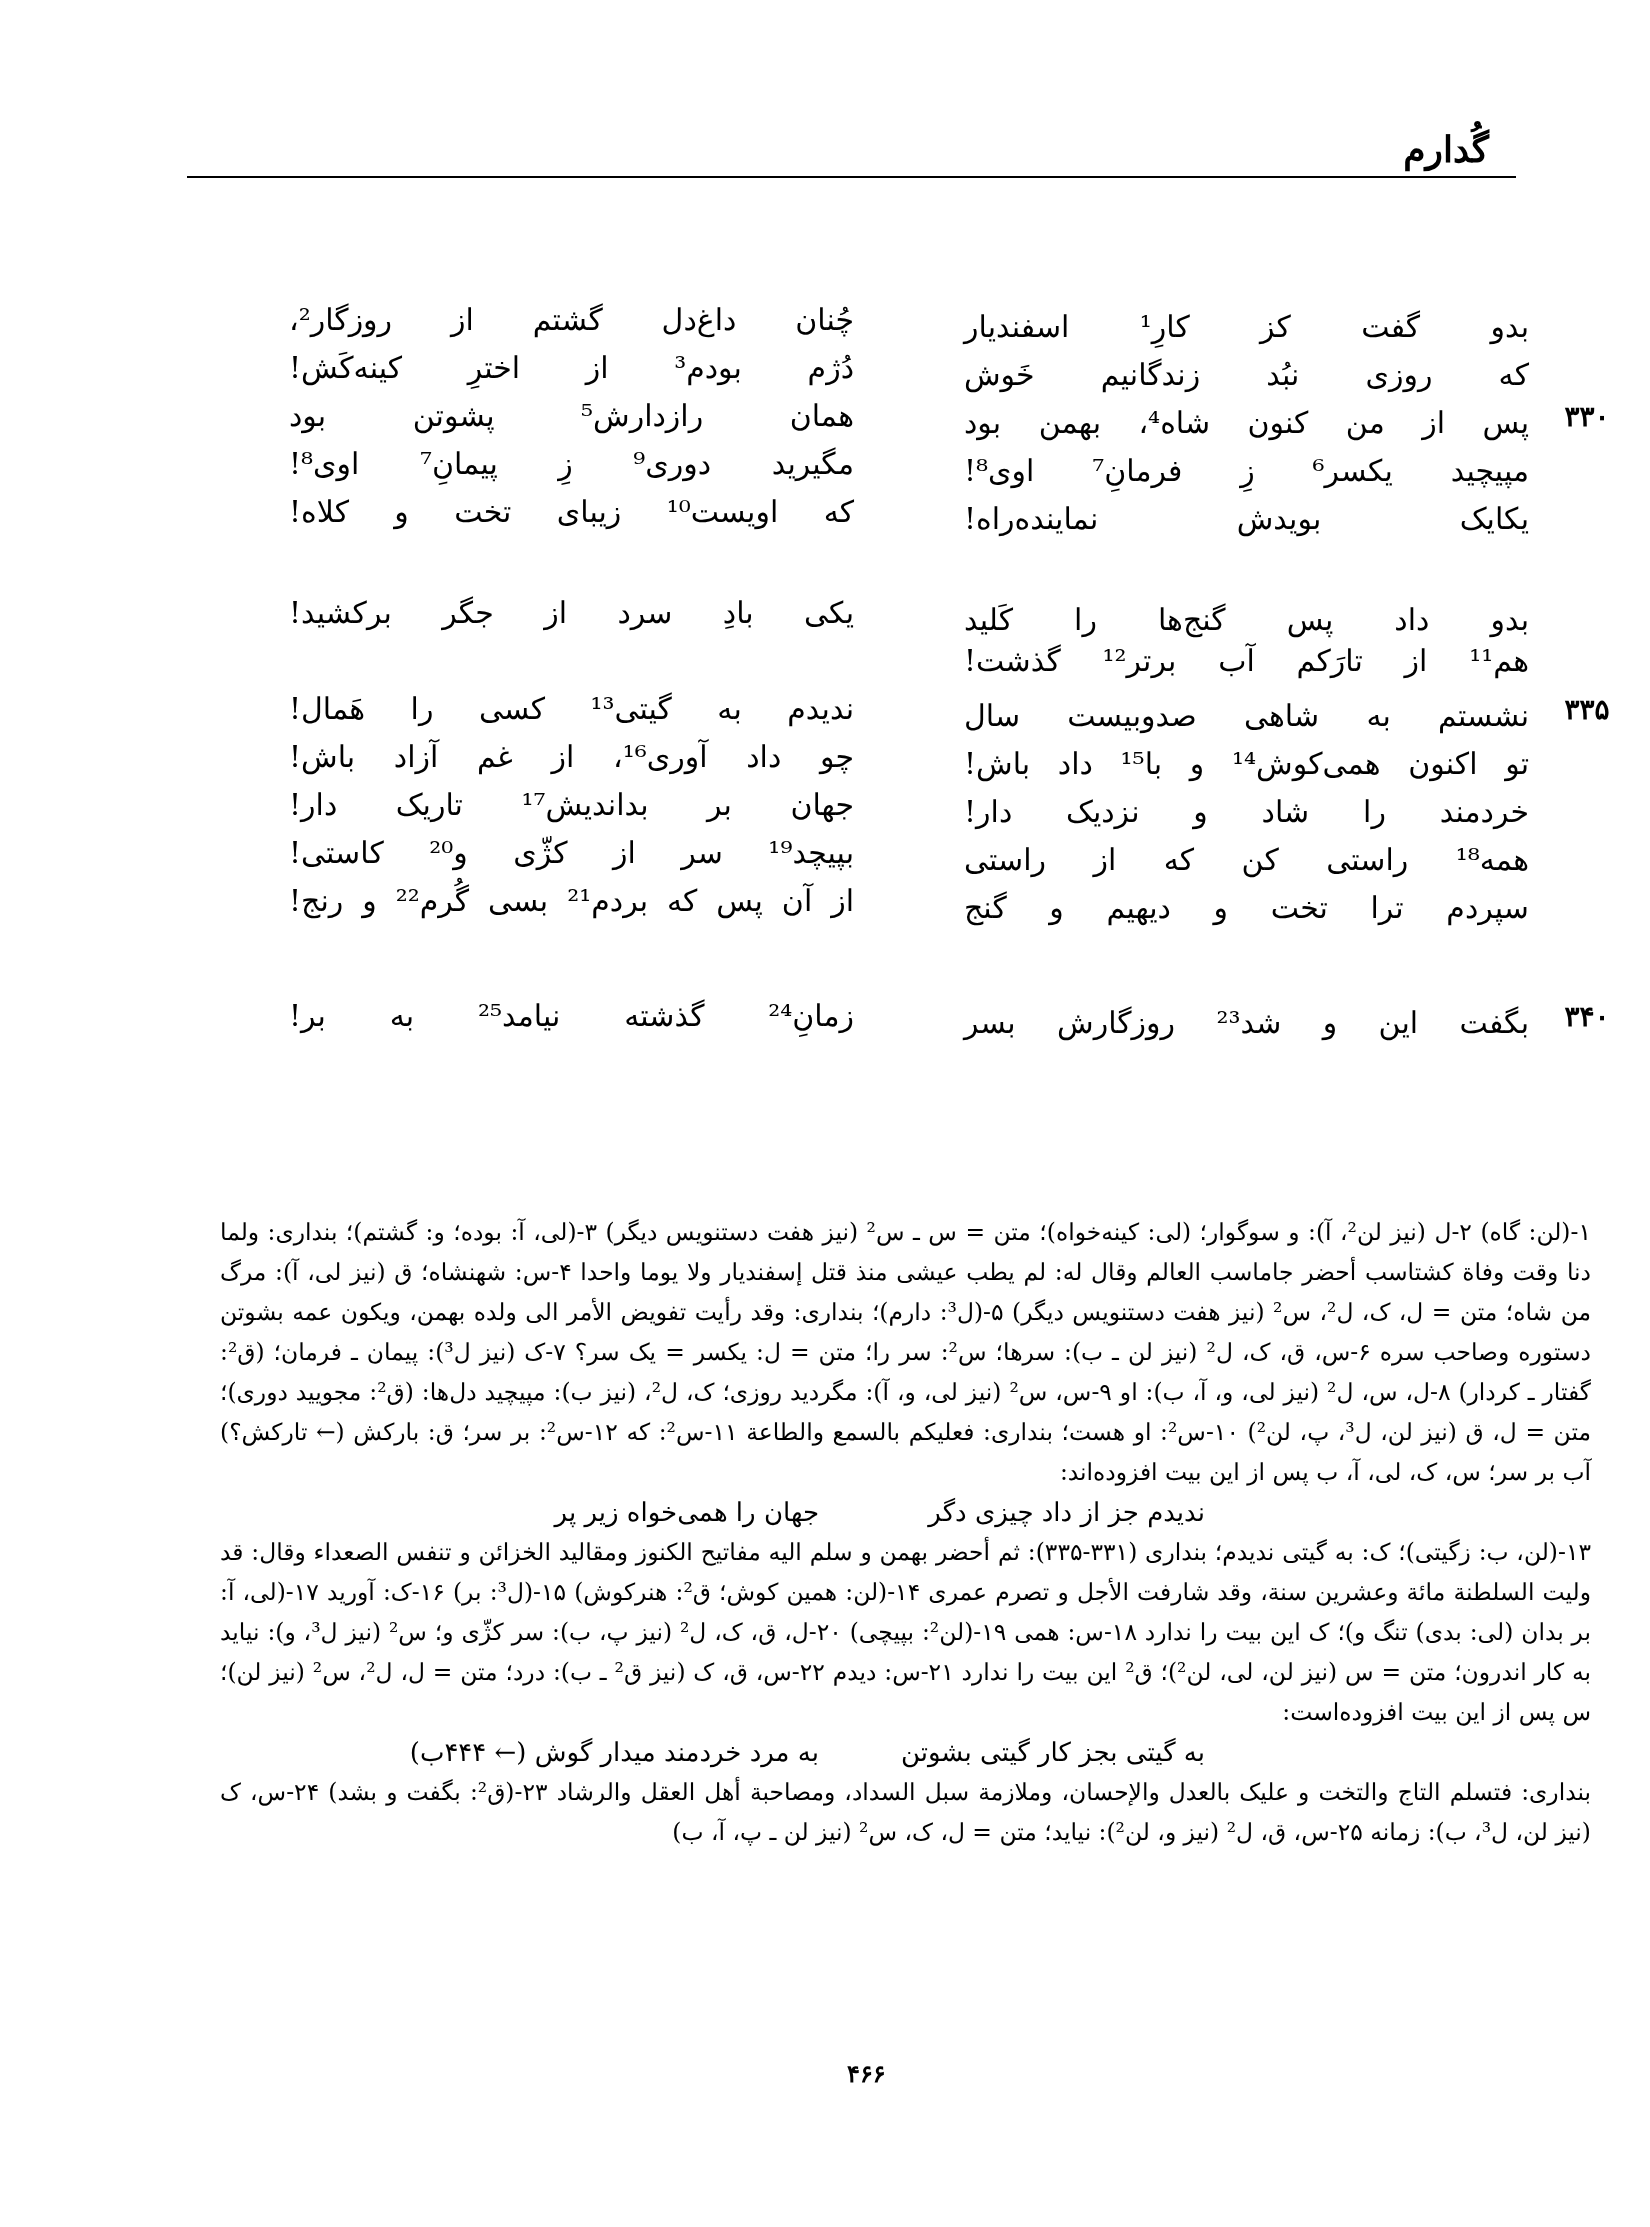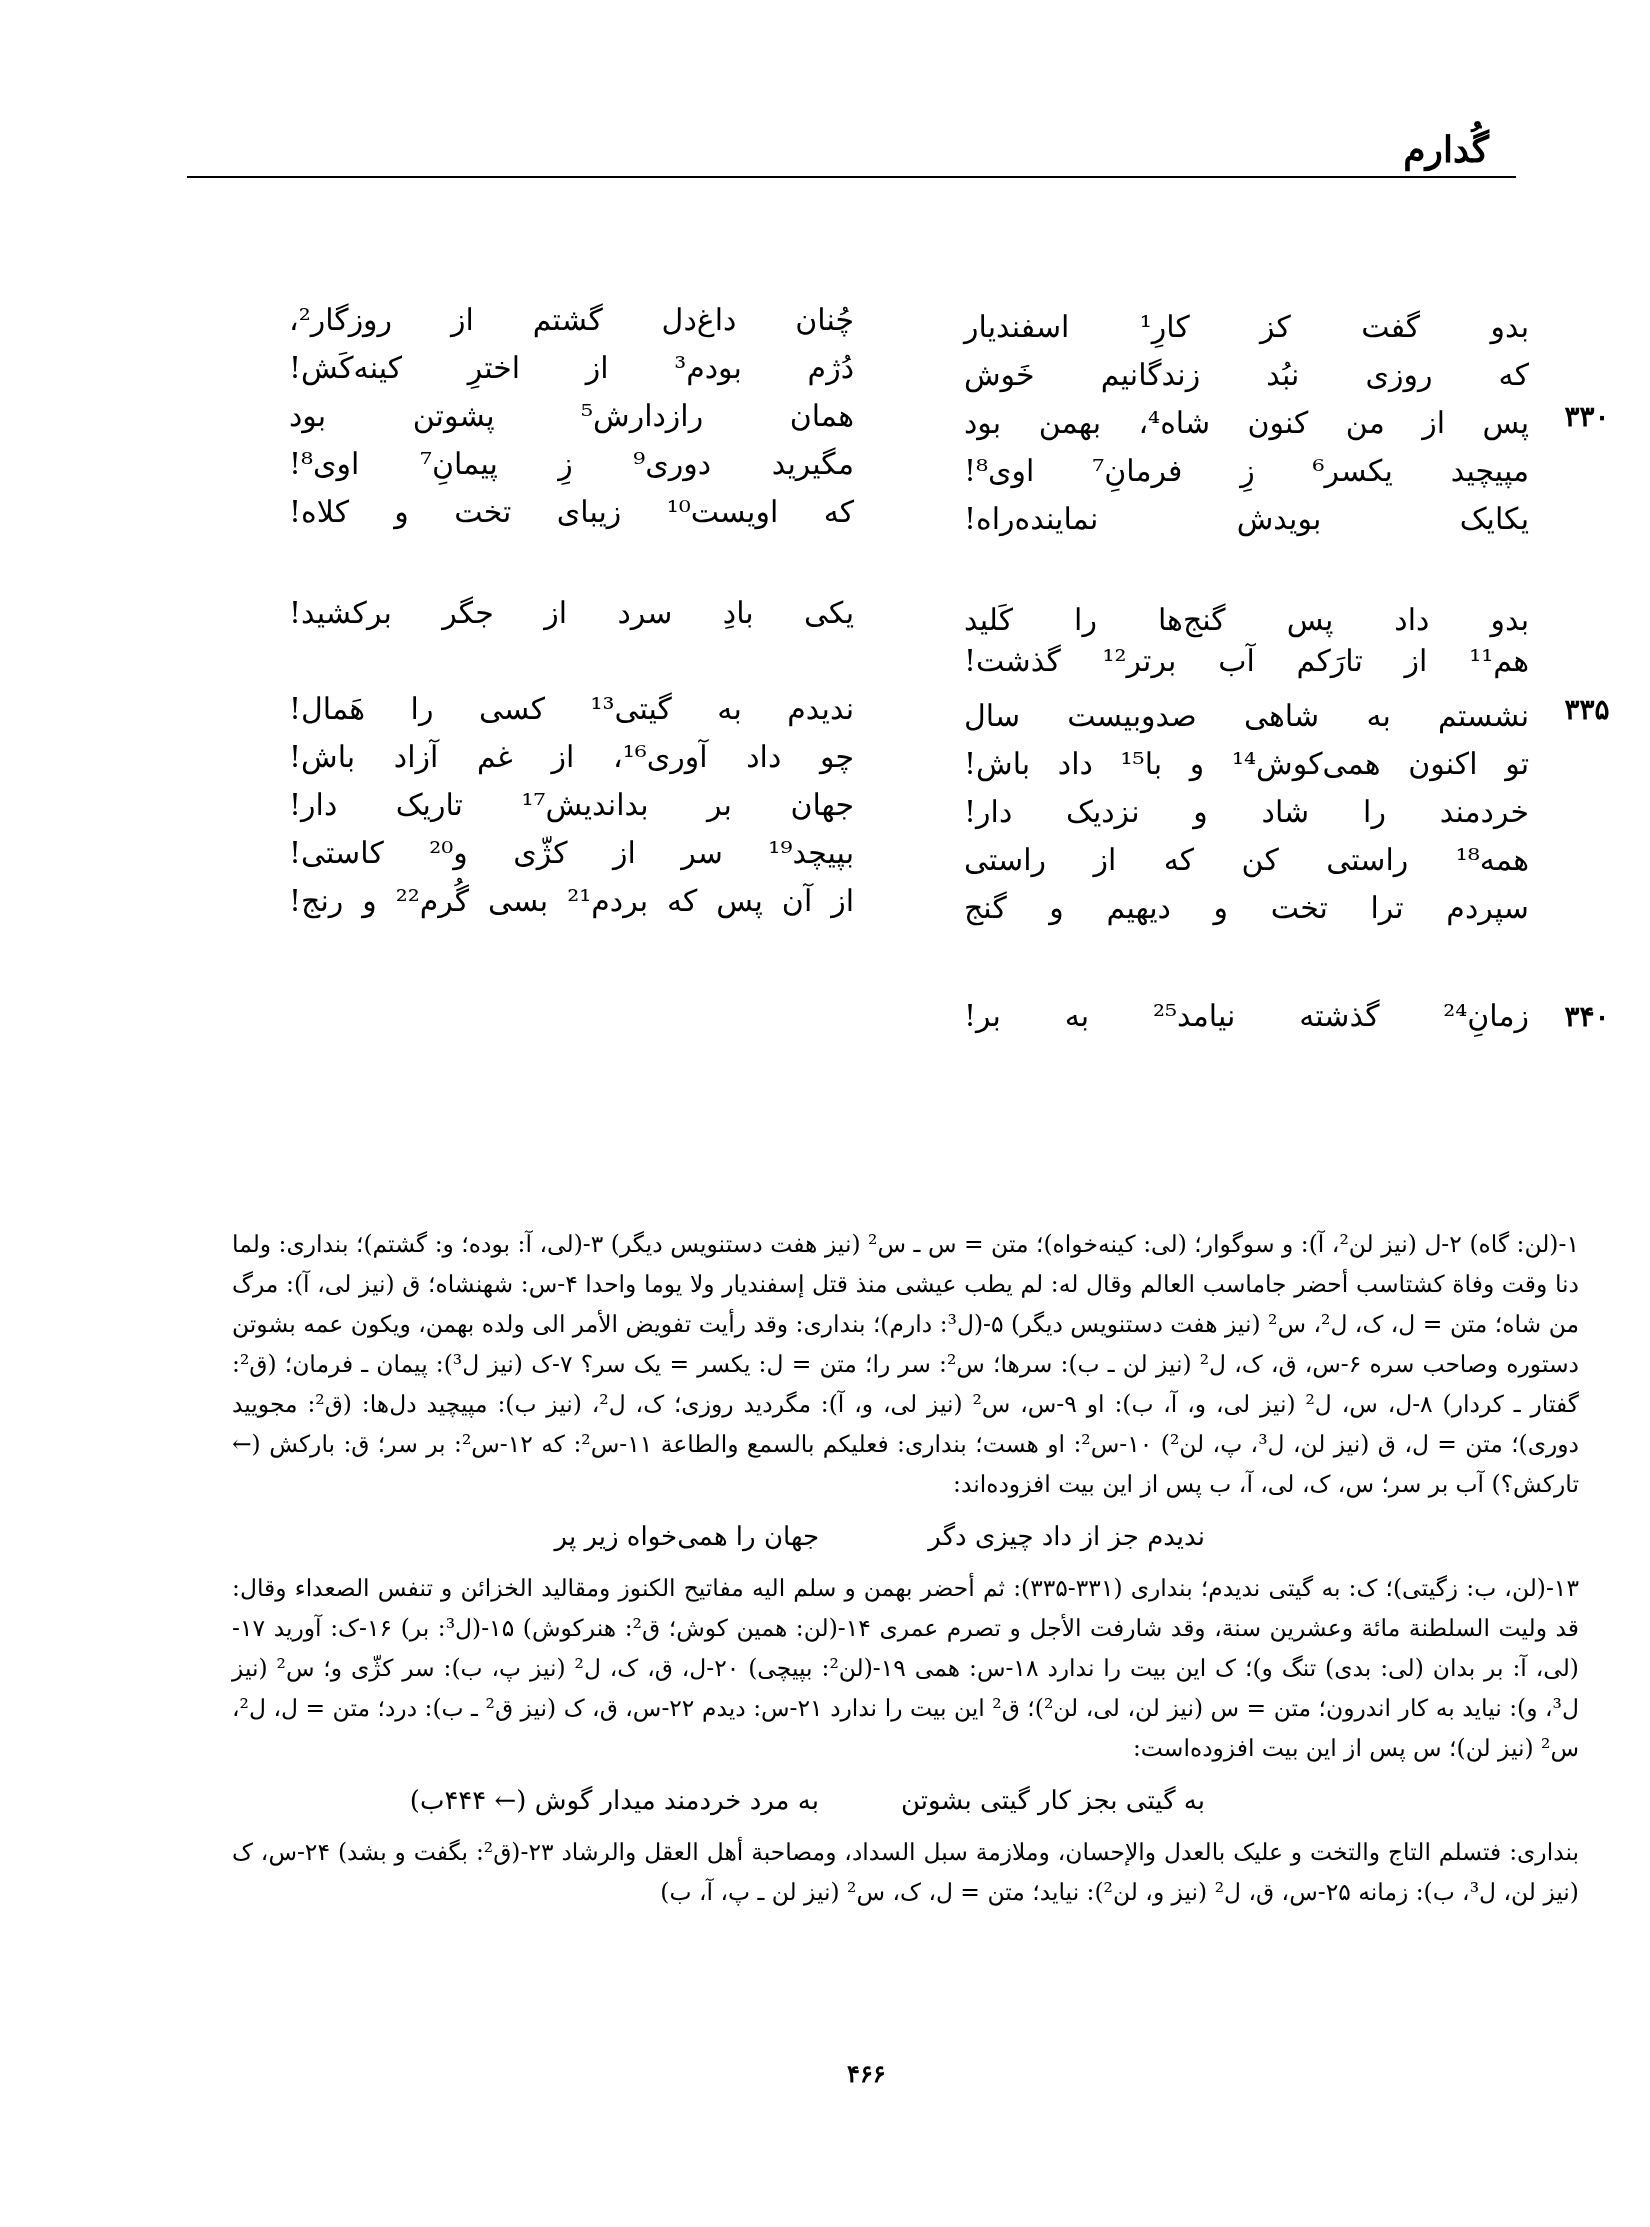--- a/index.html
+++ b/index.html
@@ -11,21 +11,21 @@
                border-top:2.8px solid #000; }
   .verse-block { position:absolute; left:289px; width:1240px; direction:rtl; }
   .verse-row { display:flex; flex-direction:row; height:47px; align-items:center; position:relative; }
   .verse-num { position:absolute; right:-103px; width:90px; text-align:center; font-size:28px;
                font-weight:bold; }
   .hemistich { width:565px; font-size:30px; text-align:justify; text-align-last:justify;
                white-space:nowrap; line-height:1; }
   .hemistich.first { margin-left:110px;margin-top:14px; }
   .footnotes { position:absolute; left:220px; width:1371px; top:1212px; direction:rtl;
                font-size:23.4px; line-height:40px; }
-  .fn-para { margin:12px; text-align:justify; text-align-last:right; }
+  .fn-para { margin:0; text-align:justify; text-align-last:right; }
   .added-verse { display:flex; direction:rtl; justify-content:flex-start; margin:0;
                  padding-right:386px; font-size:26px; }
   .added-verse span { display:inline-block; width:386px; white-space:nowrap; }
   .page-number { position:absolute; left:847px; top:2059px; font-size:24px; font-weight:bold; }
 </style>
 </head>
 <body>
 
 <div class="running-head">گُدارم</div>
 <div class="head-rule"></div>
@@ -91,20 +91,21 @@
   <div class="verse-row" style="height:48px;">
     <span class="verse-num"></span>
     <span class="hemistich first">سپردم ترا تخت و دیهیم و گنج</span>
     <span class="hemistich">از آن پس که بردم²¹ بسی گُرم²² و رنج!</span>
   </div>
 </div>
 
 <div class="verse-block" style="top:992px;">
   <div class="verse-row" style="height:48px;">
     <span class="verse-num">۳۴۰</span>
+    <span class="hemistich first">بگفت این و شد²³ روزگارش بسر</span>
     <span class="hemistich">زمانِ²⁴ گذشته نیامد²⁵ به بر!</span>
   </div>
 </div>
 
 <div class="footnotes">
   <p class="fn-para">۱-(لن: گاه) ۲-ل (نیز لن²، آ): و سوگوار؛ (لی: کینه‌خواه)؛ متن = س ـ س² (نیز هفت دستنویس دیگر) ۳-(لی، آ: بوده؛ و: گشتم)؛ بنداری: ولما دنا وقت وفاة کشتاسب أحضر جاماسب العالم وقال له: لم یطب عیشی منذ قتل إسفندیار ولا یوما واحدا ۴-س: شهنشاه؛ ق (نیز لی، آ): مرگ من شاه؛ متن = ل، ک، ل²، س² (نیز هفت دستنویس دیگر) ۵-(ل³: دارم)؛ بنداری: وقد رأیت تفویض الأمر الی ولده بهمن، ویکون عمه بشوتن دستوره وصاحب سره ۶-س، ق، ک، ل² (نیز لن ـ ب): سرها؛ س²: سر را؛ متن = ل: یکسر = یک سر؟ ۷-ک (نیز ل³): پیمان ـ فرمان؛ (ق²: گفتار ـ کردار) ۸-ل، س، ل² (نیز لی، و، آ، ب): او ۹-س، س² (نیز لی، و، آ): مگردید روزی؛ ک، ل²، (نیز ب): مپیچید دل‌ها: (ق²: مجویید دوری)؛ متن = ل، ق (نیز لن، ل³، پ، لن²) ۱۰-س²: او هست؛ بنداری: فعلیکم بالسمع والطاعة ۱۱-س²: که ۱۲-س²: بر سر؛ ق: بارکش (← تارکش؟) آب بر سر؛ س، ک، لی، آ، ب پس از این بیت افزوده‌اند:</p>
   <div class="added-verse">
     <span>ندیدم جز از داد چیزی دگر</span>
     <span>جهان را همی‌خواه زیر پر</span>
   </div>

